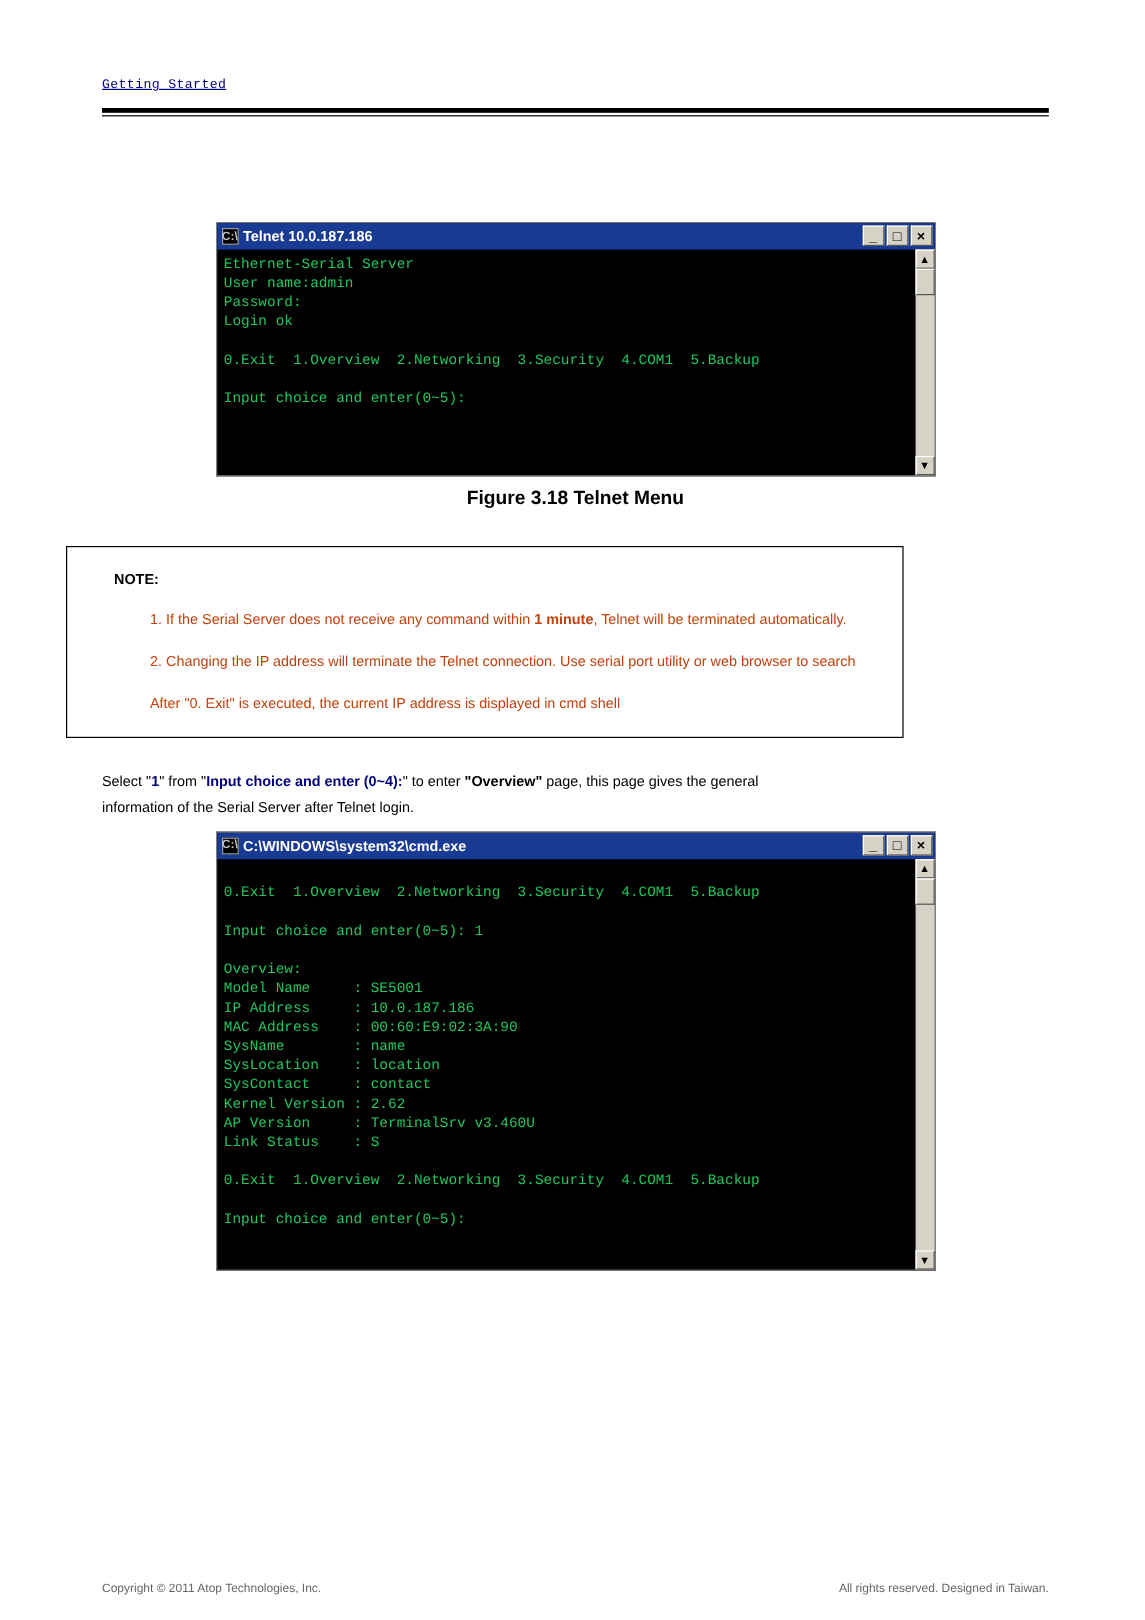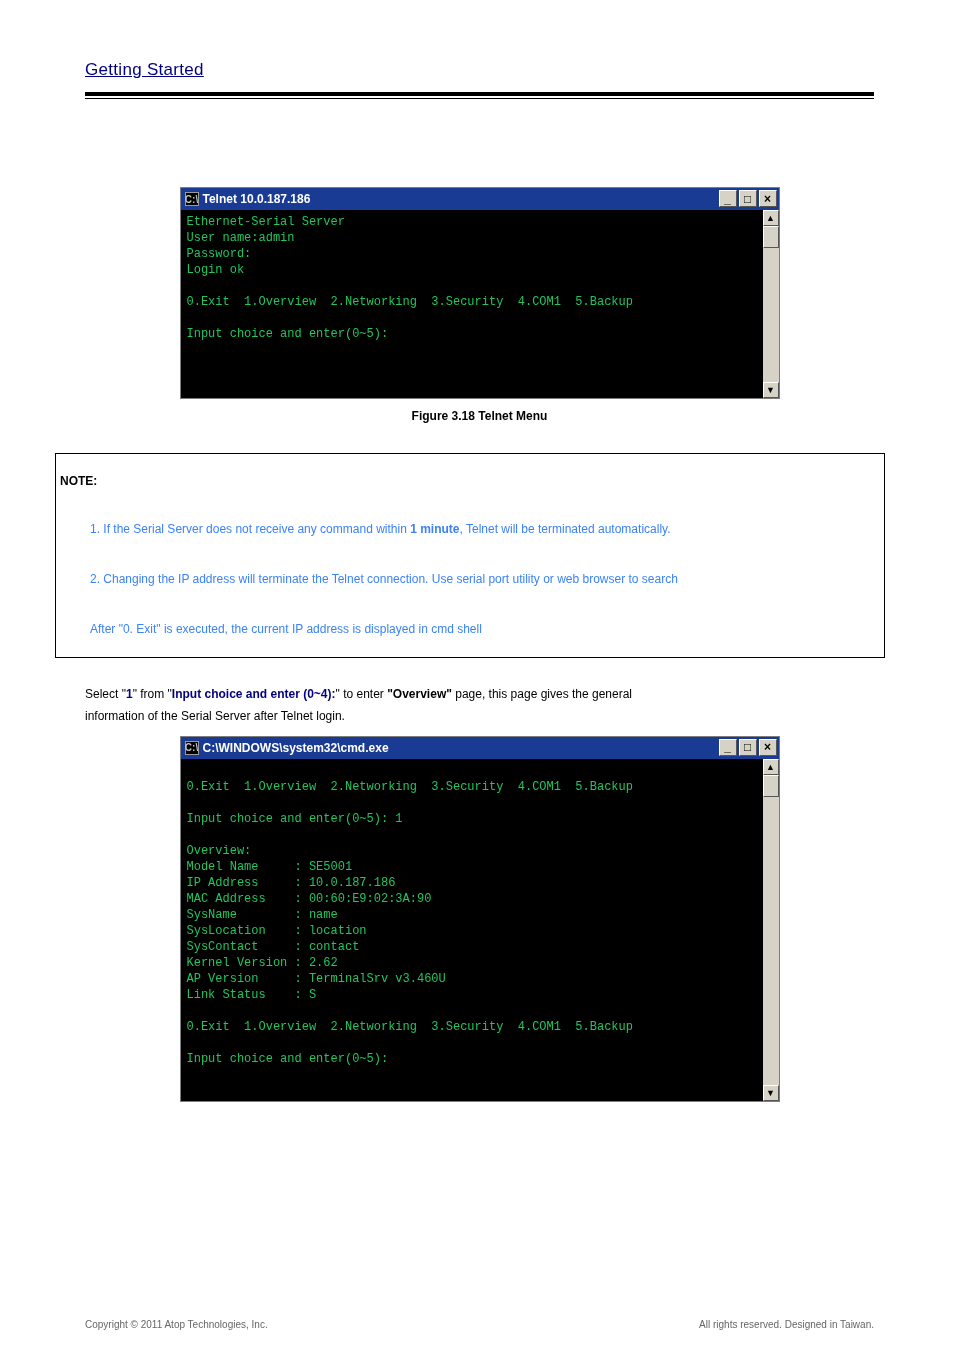--- a/index.html
+++ b/index.html
@@ -1,35 +1,35 @@
 <!DOCTYPE html>
 <html><head>
 <meta charset="utf-8">
 <style>
   * { margin: 0; padding: 0; box-sizing: border-box; }
   body { width: 954px; height: 1350px; background: #ffffff; font-family: Arial, Helvetica, sans-serif; position: relative; }
   .page { padding: 60px 80px 30px 85px; }
-  .header-link { text-decoration: underline; color: #000080; font-size: 17px; font-family: Liberation Sans, sans-serif; letter-spacing: 0.3px; }
+  .header-link { text-decoration: underline; color: #000080; font-size: 11px; font-family: Liberation Mono, monospace; letter-spacing: 0.3px; }
   .hr1 { margin-top: 12px; border: none; border-top: 4px solid #000; }
   .hr2 { margin-top: 2px; border: none; border-top: 1px solid #000; }
   .fig-area { margin-top: 88px; display: flex; justify-content: center; }
   .cmd-window { width: 600px; background: #000; position: relative; border: 1px solid #7d7d7d; }
   .cmd-title { background: #1a3b93; height: 22px; display: flex; align-items: center; color: #fff; font-family: Tahoma, Arial; font-size: 12px; font-weight: bold; padding-left: 4px; }
   .cmd-cicon { width: 14px; height: 14px; background: #000; color: #c0c0c0; font-size: 10px; display: flex; align-items: center; justify-content: center; margin-right: 4px; border: 1px solid #999; font-weight: bold; }
   .win-btns { position: absolute; right: 2px; top: 2px; display: flex; gap: 2px; }
   .win-btn { width: 18px; height: 17px; background: #d6d2c6; border: 1px solid #fff; border-right-color: #555; border-bottom-color: #555; display: flex; align-items: center; justify-content: center; font-family: Arial; font-weight: bold; font-size: 12px; color: #000; }
   .cmd-body { position: relative; padding: 4px 6px 8px 6px; }
   .cmd-text { color: #22c55e; font-family: "Lucida Console","Courier New",monospace; font-size: 12px; line-height: 16px; white-space: pre; }
   .scroll-track { position: absolute; right: 0; top: 22px; bottom: 0; width: 16px; background: #d6d2c6; }
   .scroll-btn { width: 16px; height: 16px; background: #d6d2c6; border: 1px solid #fff; border-right-color: #555; border-bottom-color: #555; display: flex; align-items: center; justify-content: center; font-size: 9px; color: #000; }
   .scroll-thumb { position: absolute; left: 0; width: 16px; background: #d6d2c6; border: 1px solid #fff; border-right-color: #555; border-bottom-color: #555; }
-  .fig-caption { text-align: center; margin-top: 10px; font-size: 12px; font-weight: bold; color: #000; }
-  .note-box { margin: 30px 0 0 -30px; width: 830px; border: 1px solid #000; padding: 20px 22px 20px 4px; }
+  .fig-caption { text-align: center; margin-top: 10px; font-size: 16px; font-weight: bold; color: #000; }
+  .note-box { margin: 30px 0 0 -30px; width: 698px; border: 1px solid #000; padding: 20px 22px 20px 39px; }
   .note-head { font-weight: bold; font-size: 12px; color: #000; }
-  .note-body { font-size: 12px; color: #3b82f6; margin-top: 33px; line-height: 1.4; }
+  .note-body { font-size: 12px; color: #c2410c; margin-top: 18px; line-height: 1.4; }
   .note-indent { margin-left: 30px; }
   .para { margin-top: 26px; font-size: 12px; color: #000; line-height: 1.8; }
   .blue-bold { color: #000080; font-weight: bold; }
   .fig-area-2 { margin-top: 8px; display: flex; justify-content: center; }
   .footer { position: absolute; bottom: 20px; left: 85px; right: 80px; font-size: 10px; color: #666; }
   .footer-left { float: left; }
   .footer-right { float: right; text-align: right; }
 </style>
 </head>
 <body>

